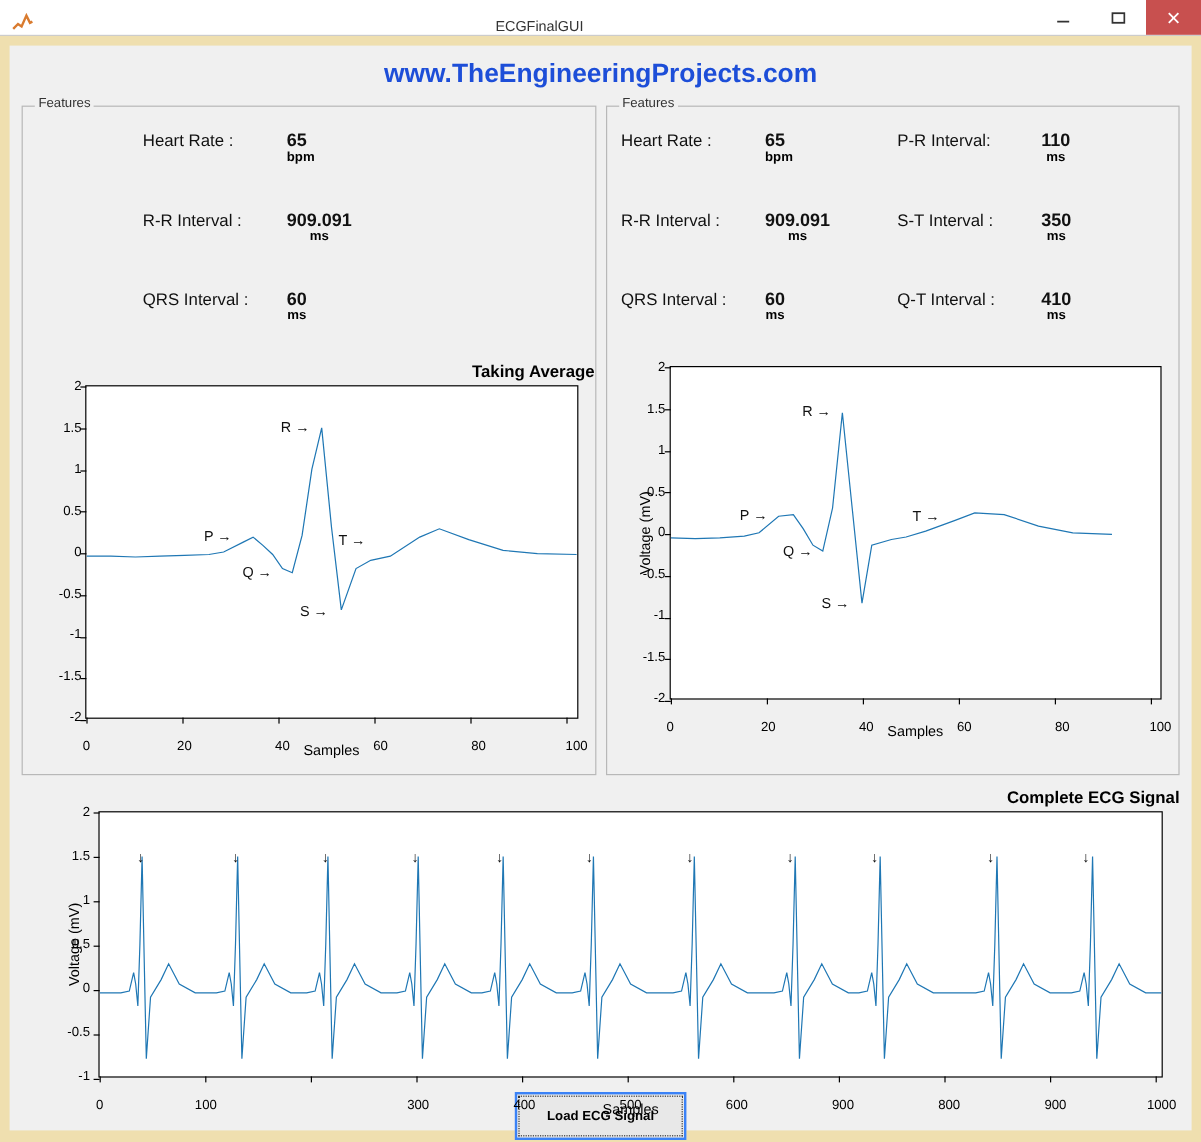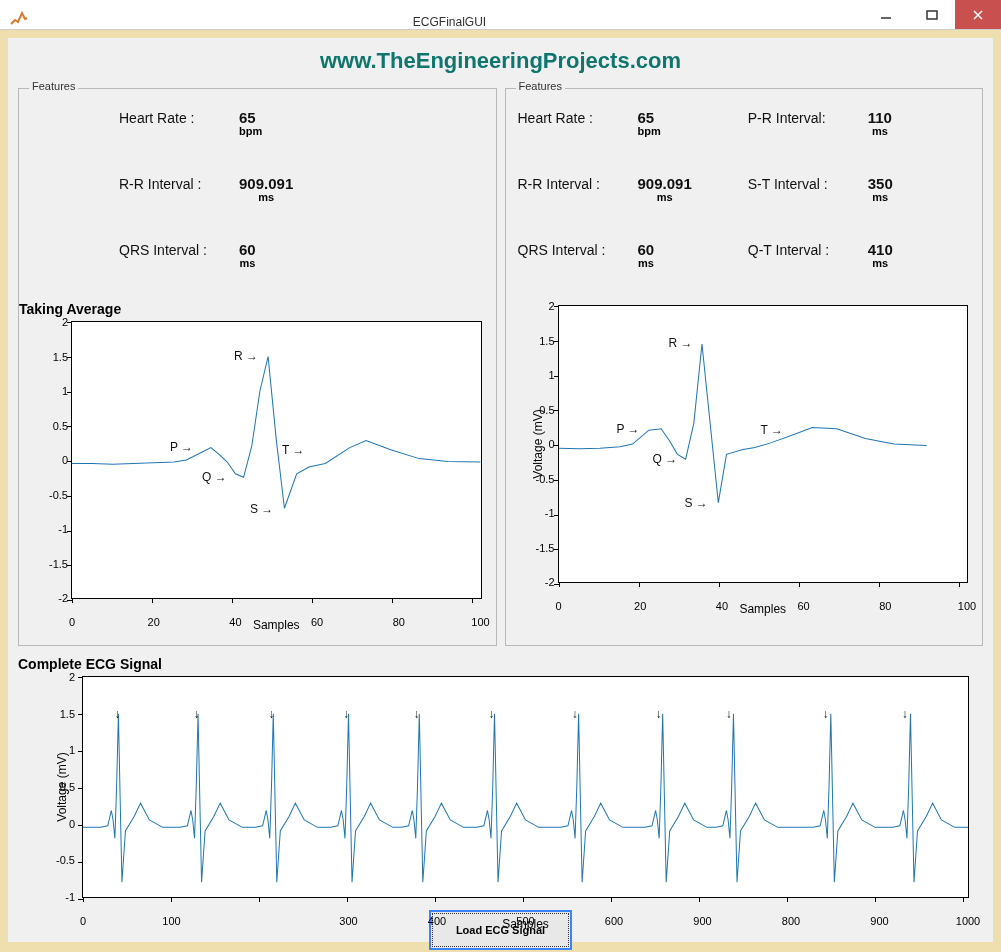--- a/index.html
+++ b/index.html
@@ -4,32 +4,32 @@
 <style>
   * { box-sizing: border-box; margin: 0; padding: 0; }
   body { font-family: "Segoe UI", Tahoma, sans-serif; background: #efdfaf; width: 1001px; height: 952px; overflow: hidden; }
   .titlebar { background: #fff; height: 30px; display: flex; align-items: flex-end; border-bottom: 1px solid #ccc; }
   .matlab-icon { width: 20px; height: 20px; margin: 0 8px; }
   .titlebar-title { flex: 1; text-align: center; font-size: 12px; color: #333; }
   .winbtns { display: flex; height: 100%; }
   .winbtn { width: 46px; height: 100%; display: flex; align-items: center; justify-content: center; font-family: Arial; }
   .winbtn.close { background: #c8504f; color: #fff; }
   .content { background: #f0f0f0; margin: 8px; padding: 6px 10px 10px 10px; height: 904px; position: relative; }
-  .url { text-align: center; color: #0f766e; font-weight: bold; font-size: 22px; padding: 4px 0 6px 0; }
+  .url { text-align: center; color: #1d4ed8; font-weight: bold; font-size: 22px; padding: 4px 0 6px 0; }
   .top-row { display: flex; gap: 8px; }
   .features-box { flex: 1; border: 1px solid #b8b8b8; height: 558px; position: relative; margin-top: 8px; }
   .box-label { position: absolute; top: -9px; left: 10px; background: #f0f0f0; font-size: 11px; color: #333; padding: 0 3px; }
   .metrics { display: flex; flex-wrap: wrap; padding: 14px 8px 0 8px; }
   .metric { width: 50%; display: flex; align-items: baseline; padding: 6px 4px 32px 4px; }
   .metric-full { width: 100%; display:flex; align-items:baseline; padding: 6px 4px 32px 60px; }
   .mlabel { font-size: 14px; color: #111; min-width: 110px; }
   .mvalwrap { display:inline-block; margin-left:10px;}
   .mval { font-size: 15px; font-weight: bold; color: #111; }
   .munit { font-size: 11px; font-weight: bold; display:block; text-align:center; margin-top:-2px;}
-  .chart-title { text-align:left; font-weight:bold; font-size:14px; }
+  .chart-title { text-align:right; font-weight:bold; font-size:14px; }
   .axes { position: relative; background:#fff; border:1px solid #000; margin:4px 14px 0 52px; height:278px; }
   .yticks { position:absolute; left:-40px; top:0; height:100%; width:36px; }
   .ytick { position:absolute; right:0; font-size:11px; text-align:right; width:36px; transform:translateY(-50%);}
   .xticks { position:absolute; bottom:-18px; left:0; width:100%; }
   .xtick { position:absolute; font-size:11px; transform:translateX(-50%);}
   .xlabel { text-align:center; font-size:12px; position:absolute; bottom:-34px; left:0; right:0;}
   .ptlabel { position:absolute; font-size:12px; color:#111; white-space:nowrap; }
   .bottom-panel { margin-top: 10px; }
   .bottom-axes { position:relative; background:#fff; border:1px solid #000; margin:4px 14px 0 64px; height:222px;}
   .ylab { position:absolute; left:-56px; top:50%; transform:translateY(-50%) rotate(-90deg); font-size:12px;}

